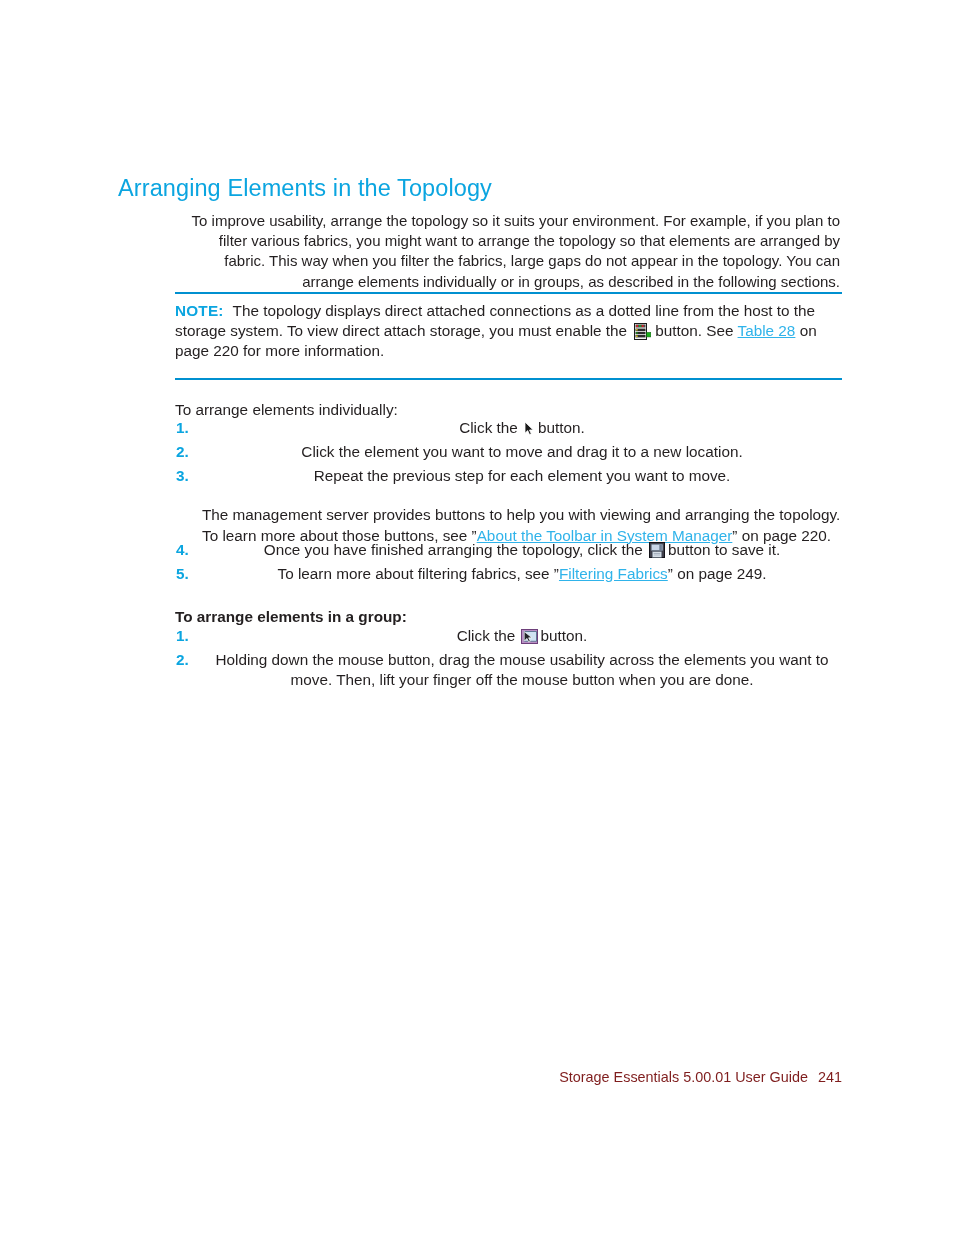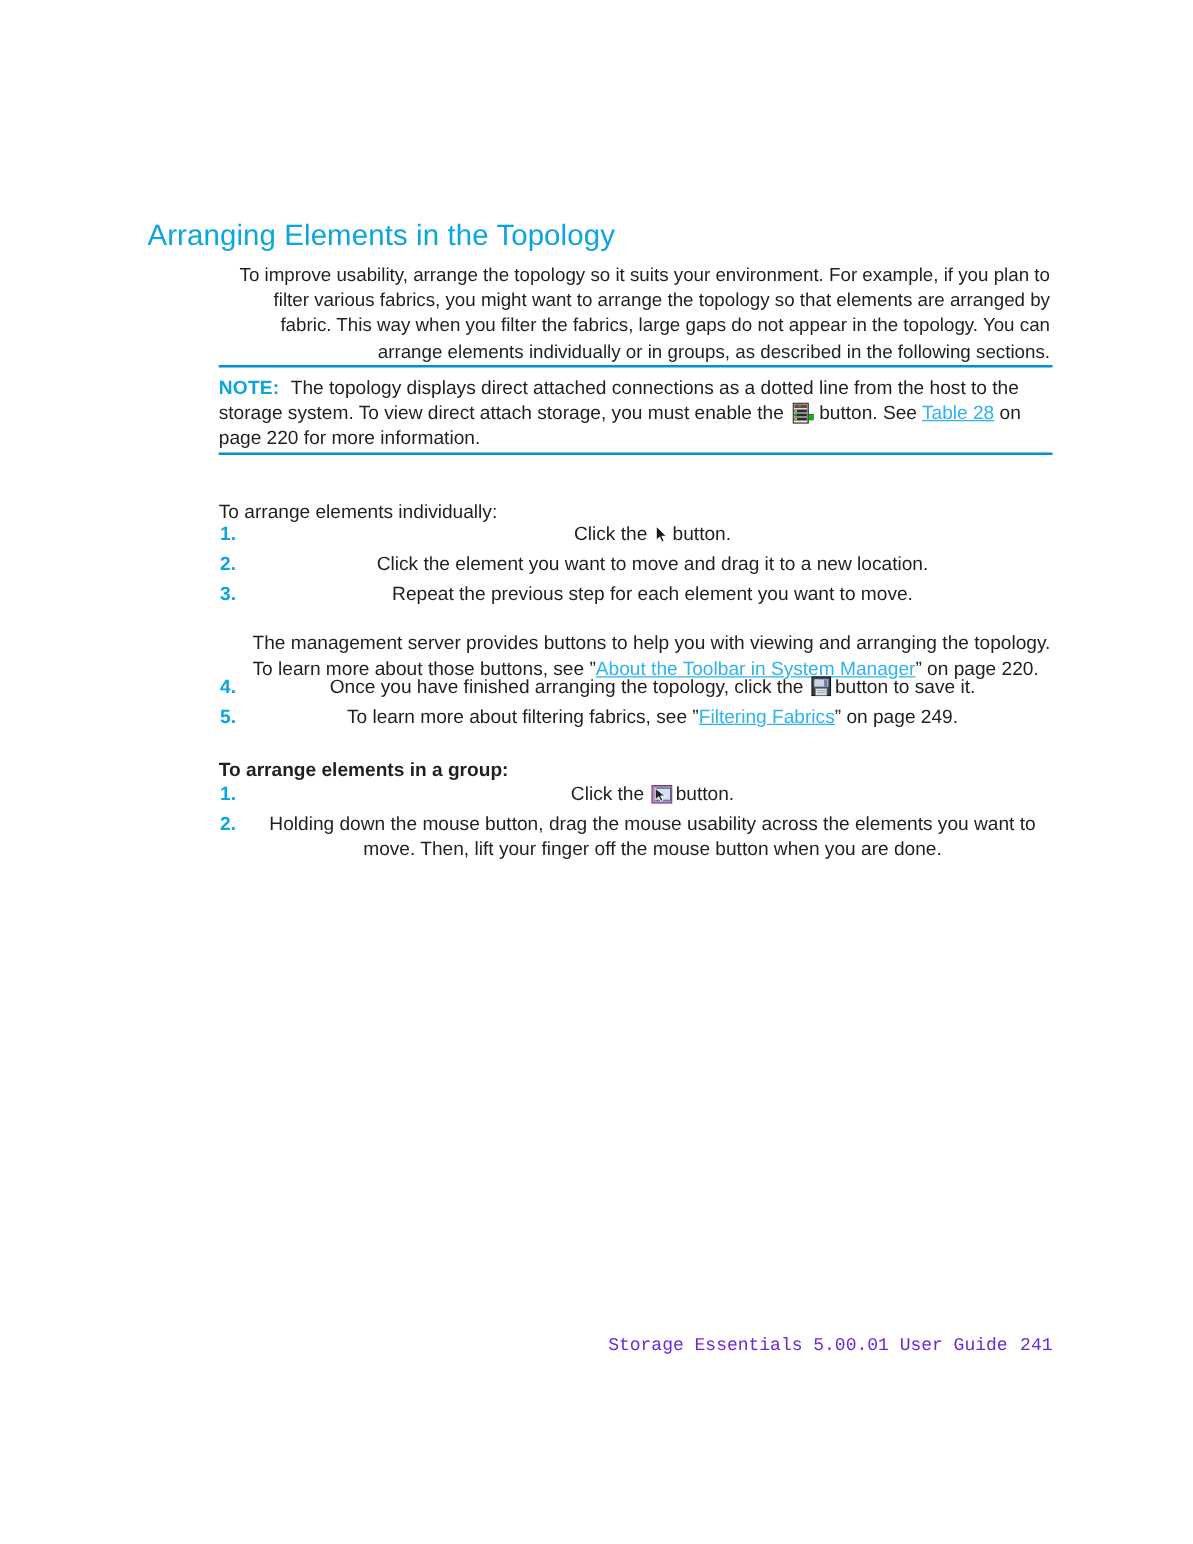--- a/index.html
+++ b/index.html
@@ -55,21 +55,21 @@
     left: 175px;
     top: 292px;
     width: 667px;
   }
   .note-rule {
     height: 2px;
     background: #0090d0;
     width: 100%;
   }
   .note-body {
-    padding: 7px 0 0 0;
+    padding: 7px 0 16px 0;
     font-size: 15.3px;
     line-height: 20.2px;
     position: relative;
   }
   .note-label {
     color: #0ba5e0;
     font-weight: bold;
     letter-spacing: 0.2px;
   }
   .note-gap { display: inline-block; width: 9px; }
@@ -153,23 +153,22 @@
     vertical-align: -4px;
   }
 
   
   .footer {
     position: absolute;
     right: 112px;
     top: 1068px;
     font-size: 14.4px;
     line-height: 18px;
-    color: #6d28d9;
+    color: #7f1d1d;
     white-space: nowrap;
-    font-family: Liberation Mono, monospace;
   }
   .footer .pg { margin-left: 10px; }
 </style>
 </head>
 <body>
 
 <div class="page">
 
   <h1 class="section-heading">Arranging Elements in the Topology</h1>
 

